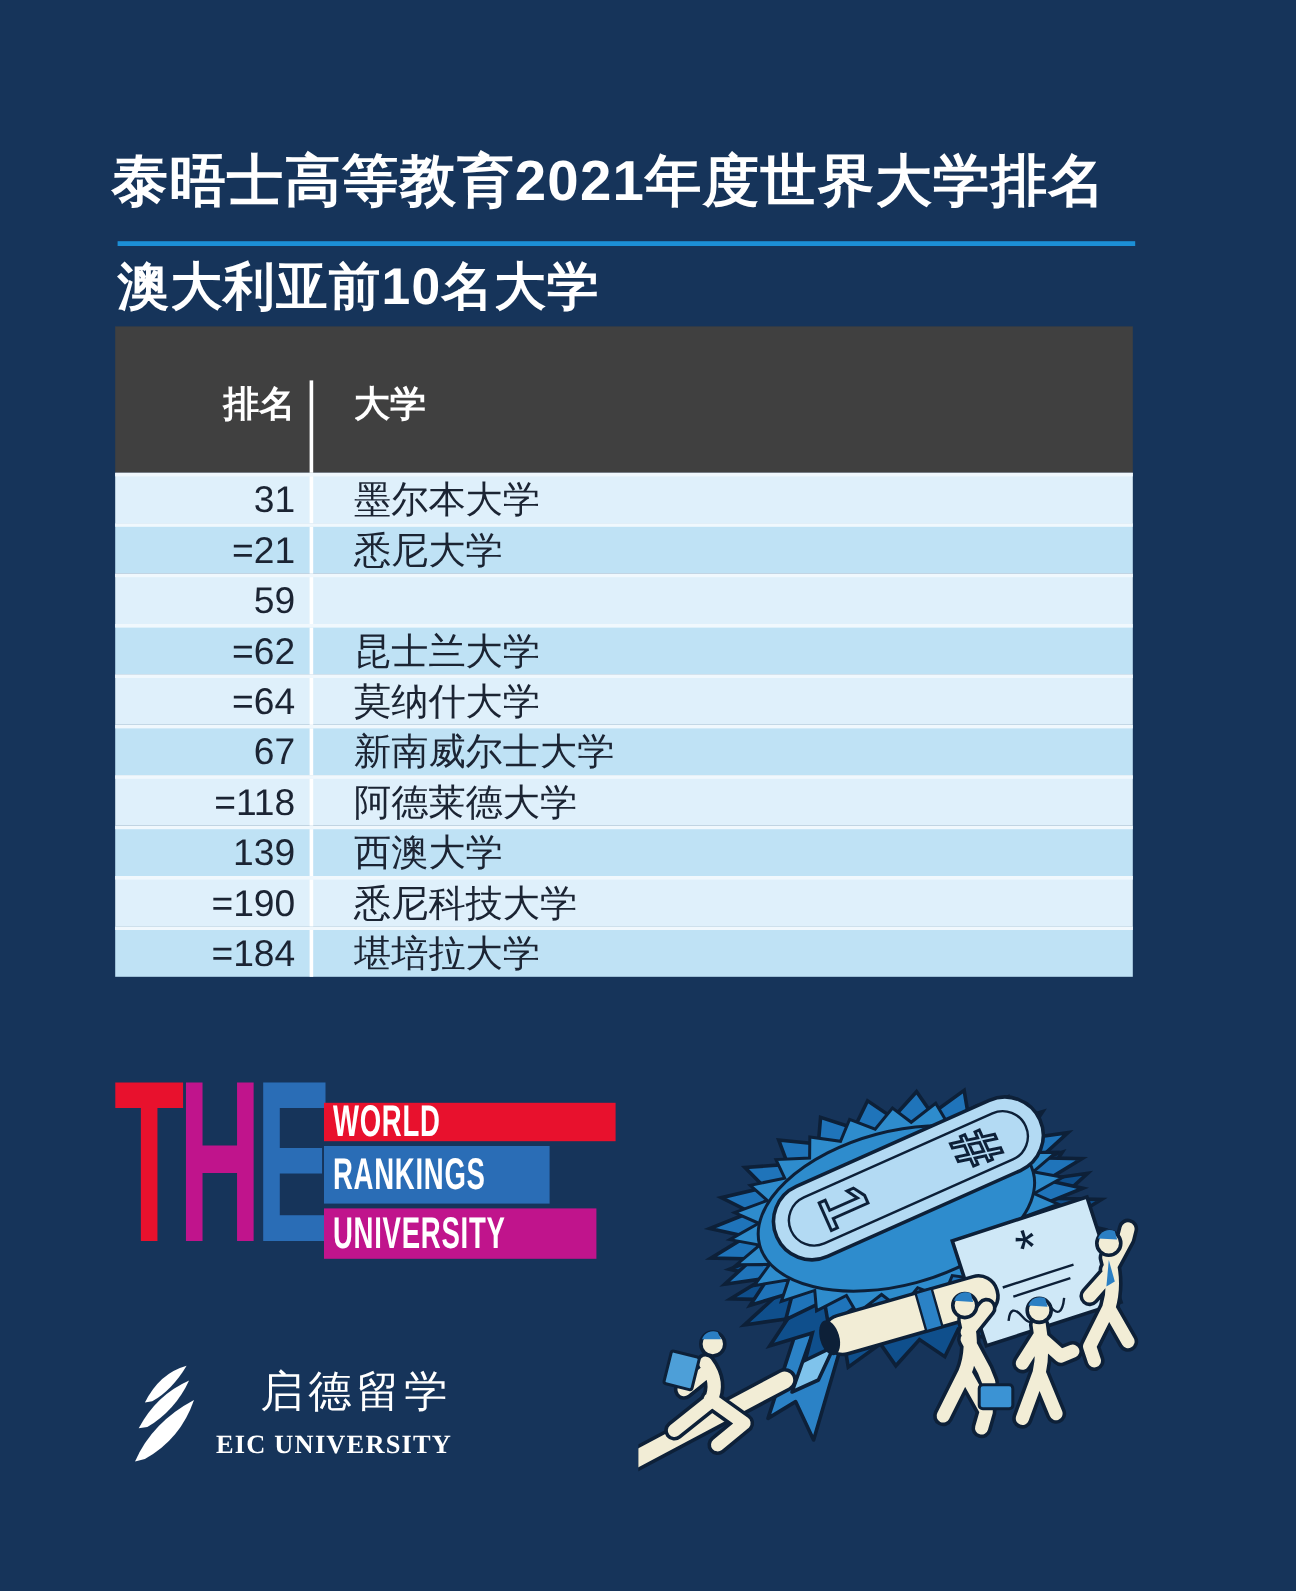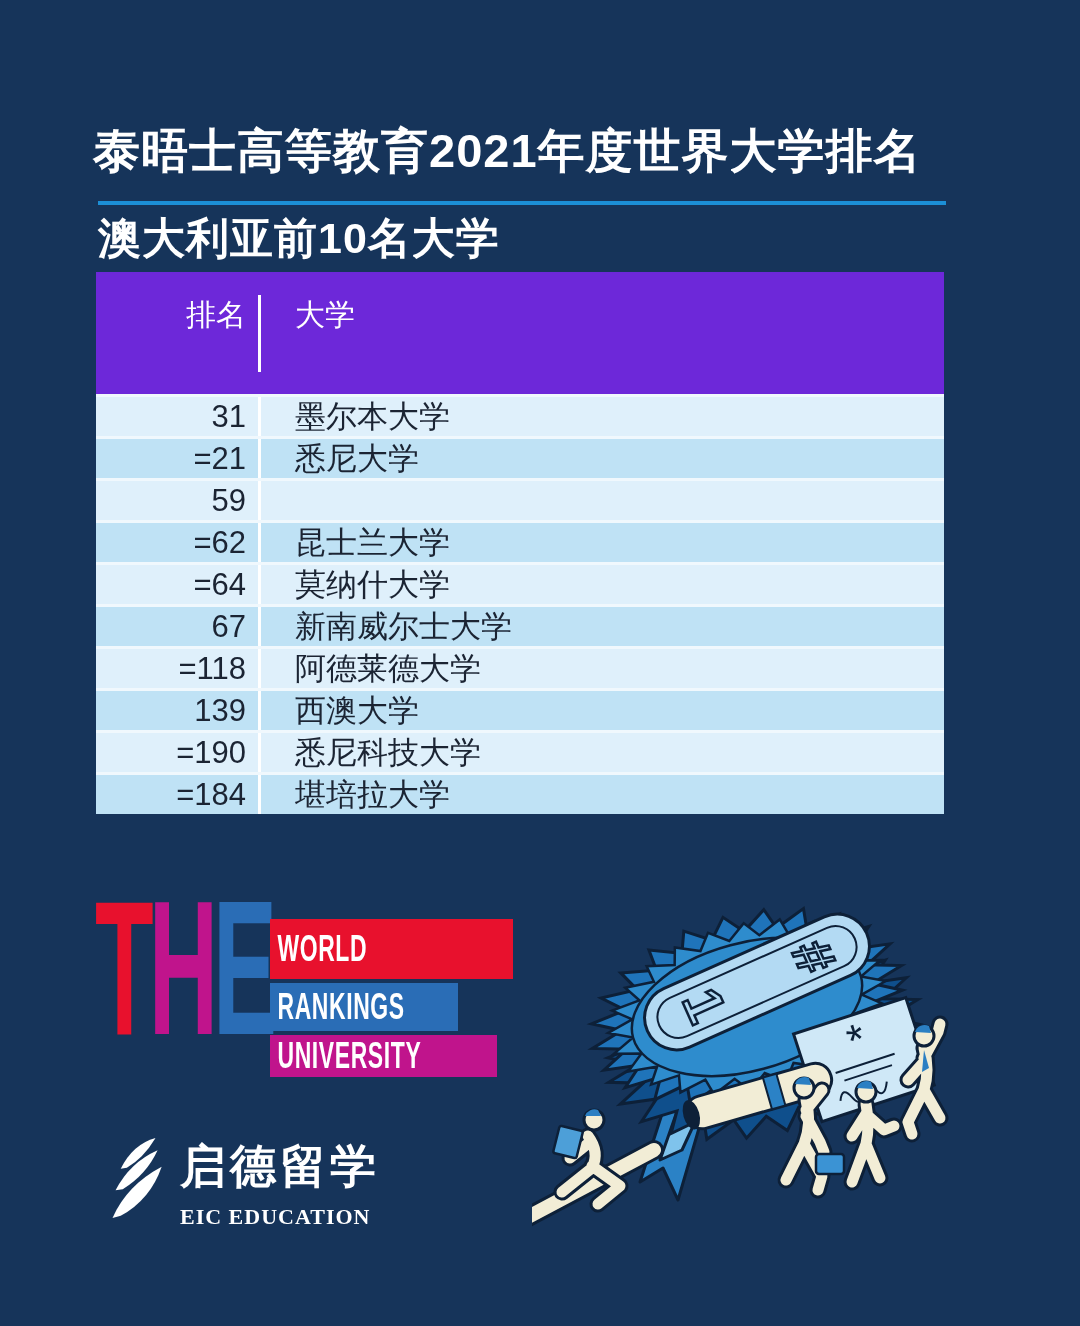--- a/index.html
+++ b/index.html
@@ -8,50 +8,50 @@
 
   
   .title{position:absolute;left:93px;top:120px;margin:0;color:#ffffff;
          font-size:47px;font-weight:bold;letter-spacing:1px;white-space:nowrap;}
   .title-rule{position:absolute;left:98px;top:201px;width:848px;height:4px;background:#1c8fd6;}
   .subtitle{position:absolute;left:98px;top:210px;margin:0;color:#ffffff;
             font-size:43px;font-weight:bold;letter-spacing:1px;white-space:nowrap;}
 
   
   .table{position:absolute;left:96px;top:272px;width:848px;}
-  .thead{display:flex;height:122px;background:#6d28d9;color:#ffffff;
-         font-size:30px;font-weight:normal;align-items:center;}
+  .thead{display:flex;height:122px;background:#404040;color:#ffffff;
+         font-size:30px;font-weight:bold;align-items:flex-end;}
   .thead .cell{padding-bottom:36px;}
   .cell.rank{width:150px;text-align:right;padding-right:12px;border-right:3px solid #ffffff;}
   .cell.uni{flex:1;text-align:left;padding-left:12px;margin-left:22px;}
   .trow{display:flex;height:39px;border-top:3px solid #f0f8fd;
         font-size:31px;color:#1b2433;align-items:flex-start;}
   .trow .cell{padding-bottom:0;height:100%;display:flex;align-items:center;}
   .trow .cell.rank{justify-content:flex-end;}
   .trow.light{background:#dff0fb;}
   .trow.dark{background:#bfe2f5;}
 
   
   .the-letters{position:absolute;left:95px;top:893px;height:150px;
                font-size:192px;line-height:150px;font-weight:bold;letter-spacing:-10px;
                transform:scaleX(0.50);transform-origin:left top;white-space:nowrap;}
   .lt-t{color:#e8112d;} .lt-h{color:#c0148c;} .lt-e{color:#2a6db6;}
   .the-bars{position:absolute;left:270px;top:919px;}
   .bar{display:flex;align-items:center;margin-bottom:4px;}
   .bar span{display:inline-block;color:#ffffff;font-weight:bold;font-size:37px;
             letter-spacing:1px;padding-left:12px;transform:scaleX(0.62);
             transform-origin:left center;white-space:nowrap;}
-  .bar-world{width:243px;height:60px;background:#e8112d;text-align:center;}
+  .bar-world{width:243px;height:32px;background:#e8112d;text-align:center;}
   .bar-university{width:227px;height:42px;background:#c0148c;}
   .bar-rankings{width:188px;height:48px;background:#2a6db6;}
 
   
   .eic{position:absolute;left:100px;top:1136px;display:flex;align-items:flex-start;}
   .eic-icon{width:66px;height:86px;margin-right:14px;}
-  .eic-cn{color:#ffffff;font-size:46px;letter-spacing:4px;font-weight:bold;}
+  .eic-cn{color:#ffffff;font-size:36px;letter-spacing:4px;font-weight:normal;text-align:right;}
   .eic-en{color:#ffffff;font-family:"Liberation Serif","DejaVu Serif",serif;
           font-weight:bold;font-size:22px;letter-spacing:1px;margin-top:6px;}
 
   
   .illus{position:absolute;left:532px;top:882px;}
 </style>
 </head>
 <body>
 
 <div class="page">
@@ -203,17 +203,17 @@
   </svg>
 
   <div class="eic">
     <svg class="eic-icon" viewBox="0 0 64 84">
       <path d="M20 32 Q32 8 54 2 Q42 22 26 31 Z" fill="#ffffff"></path>
       <path d="M15 53 Q29 26 56 14 Q45 38 22 52 Z" fill="#ffffff"></path>
       <path d="M12 80 Q26 48 60 30 Q49 62 20 78 Z" fill="#ffffff"></path>
     </svg>
     <div>
       <div class="eic-cn">启德留学</div>
-      <div class="eic-en">EIC EDUCATION</div>
+      <div class="eic-en">EIC UNIVERSITY</div>
     </div>
   </div>
 
 </div>
 
 </body></html>

